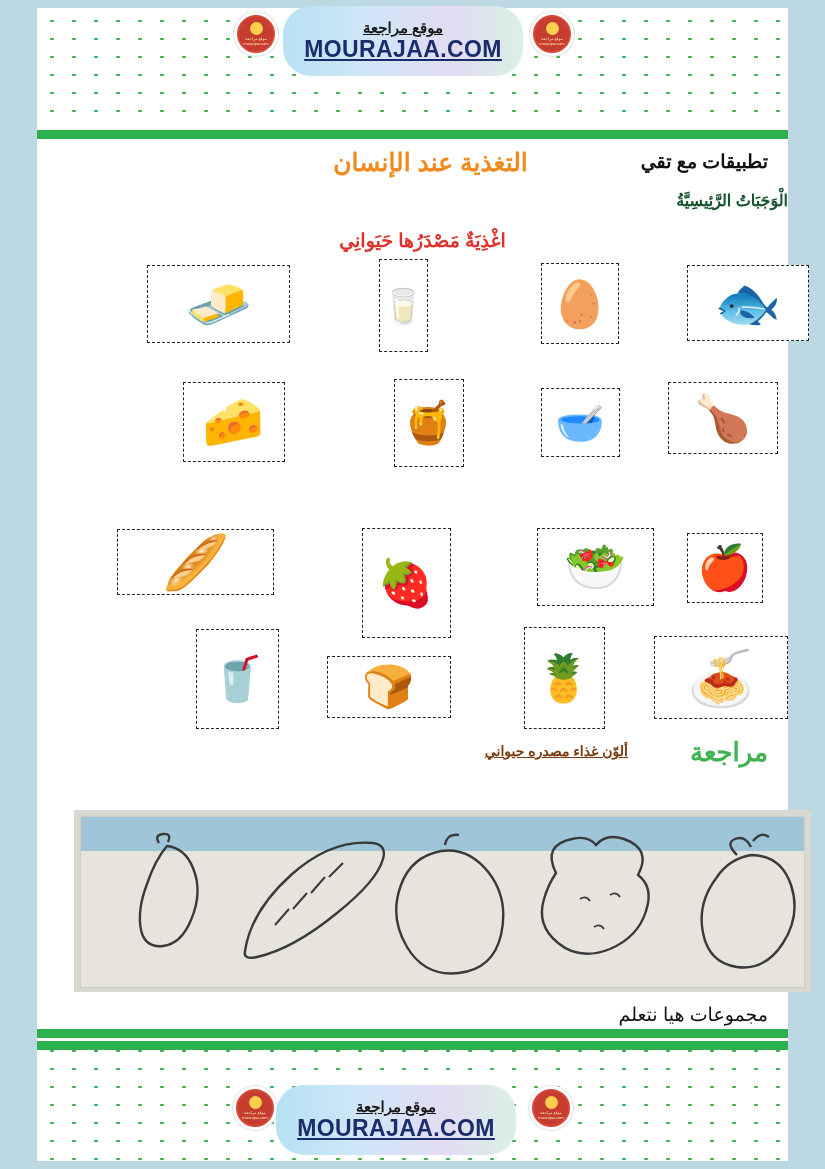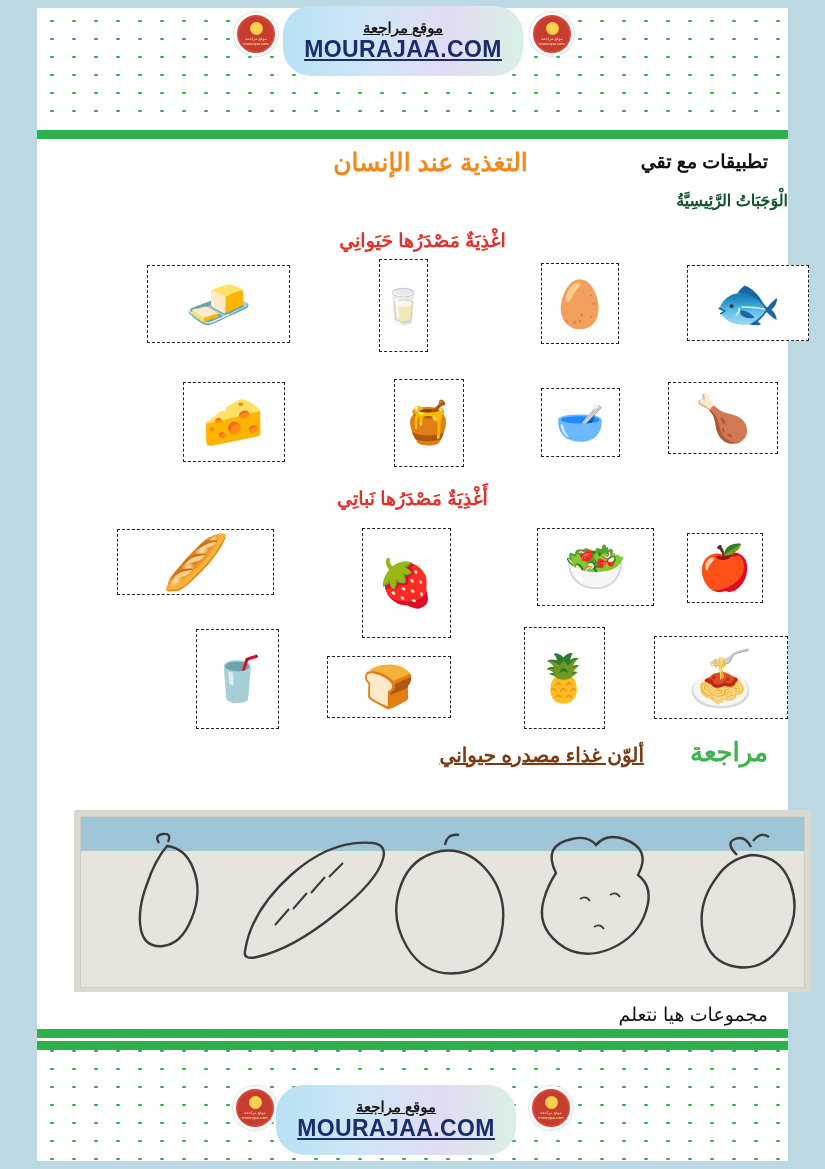--- a/index.html
+++ b/index.html
@@ -127,22 +127,22 @@
     overflow: hidden;
   }
   .card .emoji { font-size: 54px; line-height: 1; }
 
   .apps-row { position: absolute; left: 0; right: 0; top: 598px; height: 36px; }
   .apps-label {
     position: absolute; right: 20px; top: 0;
     direction: rtl; font-size: 26px; font-weight: bold; color: #3fb34f;
   }
   .apps-instruction {
-    position: absolute; right: 144px; top: 6px;
-    direction: rtl; font-size: 20px; font-weight: bold; color: #7a3b12;
+    position: absolute; right: 160px; top: 6px;
+    direction: rtl; font-size: 14px; font-weight: bold; color: #7a3b12;
   }
   .apps-instruction .u { text-decoration: underline; }
 
   
   .photo-strip {
     position: absolute; left: 37px; top: 802px;
     width: 737px; height: 182px;
     background: #d9d9d2;
   }
   .photo-inner {
@@ -200,21 +200,20 @@
       <div class="card" style="left:357px; top:240px; width:70px; height:88px;">
         <span class="emoji" style="font-size:42px;">🍯</span>
       </div>
       <div class="card" style="left:504px; top:249px; width:79px; height:69px;">
         <span class="emoji" style="font-size:40px;">🥣</span>
       </div>
       <div class="card" style="left:631px; top:243px; width:110px; height:72px;">
         <span class="emoji" style="font-size:46px;">🍗</span>
       </div>
 
-      <div class="title-plant">أَغْذِيَةٌ مَصْدَرُها نَباتِي</div>
 
       <div class="card" style="left:80px; top:390px; width:157px; height:66px;">
         <span class="emoji">🥖</span>
       </div>
       <div class="card" style="left:325px; top:389px; width:89px; height:110px;">
         <span class="emoji" style="font-size:46px;">🍓</span>
       </div>
       <div class="card" style="left:500px; top:389px; width:117px; height:78px;">
         <span class="emoji" style="font-size:50px;">🥗</span>
       </div>

